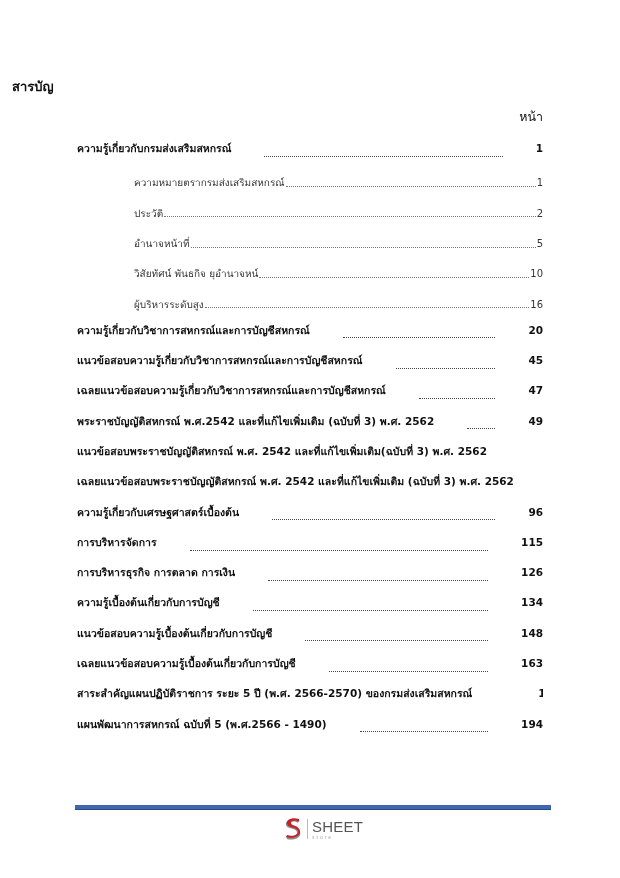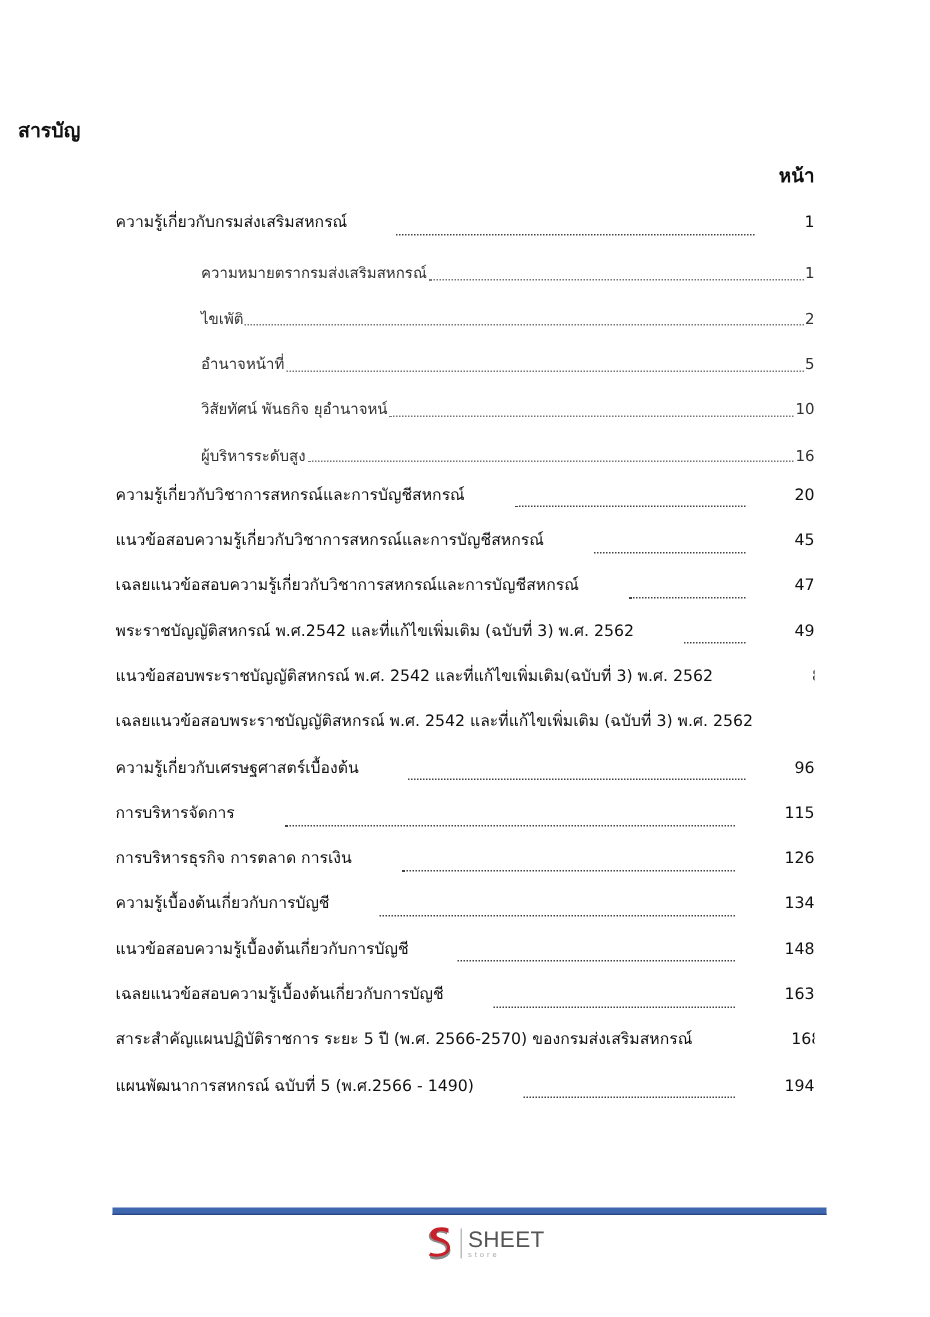--- a/index.html
+++ b/index.html
@@ -8,28 +8,28 @@
       font-family: "DejaVu Sans", "Liberation Sans", sans-serif;
       color: #111;
     }
     .page { position: absolute; left: 0; top: 0; width: 620px; height: 878px; }
     .title {
       position: absolute; top: 76px; left: 12px; width: 620px; text-align: left;
       font-size: 13px; font-weight: bold;
     }
     .page-col-label {
       position: absolute; top: 107px; right: 77px;
-      font-size: 12.5px; font-weight: bold;
+      font-size: 12.5px; font-weight: normal;
     }
     .toc { position: absolute; top: 138px; left: 77px; width: 466px; }
     .row {
       display: flex; align-items: baseline; height: 30.3px; line-height: 20px;
       white-space: nowrap; overflow: hidden;
     }
-    .row.main { font-weight: normal; font-size: 10.5px; gap: 32px; }
+    .row.main { font-weight: bold; font-size: 10.5px; gap: 32px; }
     .row.sub { font-weight: normal; font-size: 10px; color: #333; padding-left: 57px; align-items: center; }
     .row .label { flex: 0 0 auto; }
     .row .leader {
       flex: 1 1 auto; overflow: hidden; margin: 0 1px;
       border-bottom: 1.4px dotted #444; height: 0; align-self: center; position: relative; top: 3px;
     }
     .row.sub .leader { border-bottom: 1px dotted #777; }
     .row .num { flex: 0 0 auto; }
     .footer-rule {
       position: absolute; left: 75px; top: 805px; width: 476px; height: 4px;
@@ -56,21 +56,21 @@
         <span class="label">ความรู้เกี่ยวกับกรมส่งเสริมสหกรณ์</span>
         <span class="leader"></span>
         <span class="num">1</span>
       </div>
     <div class="row sub">
         <span class="label">ความหมายตรากรมส่งเสริมสหกรณ์</span>
         <span class="leader"></span>
         <span class="num">1</span>
       </div>
     <div class="row sub">
-        <span class="label">ไขเพัติ</span>
+        <span class="label">ประวัติ</span>
         <span class="leader"></span>
         <span class="num">2</span>
       </div>
     <div class="row sub">
         <span class="label">อำนาจหน้าที่</span>
         <span class="leader"></span>
         <span class="num">5</span>
       </div>
     <div class="row sub">
         <span class="label">วิสัยทัศน์ พันธกิจ ยุอำนาจหน์</span>

